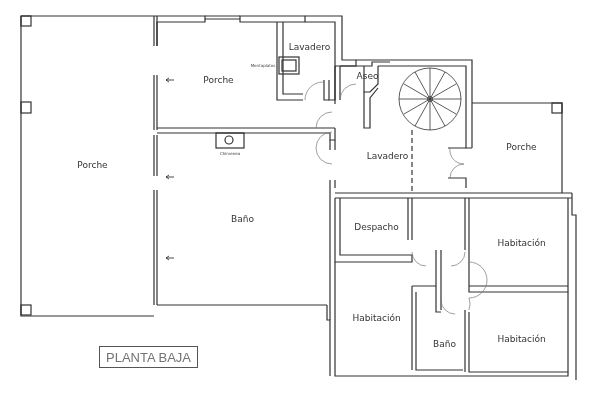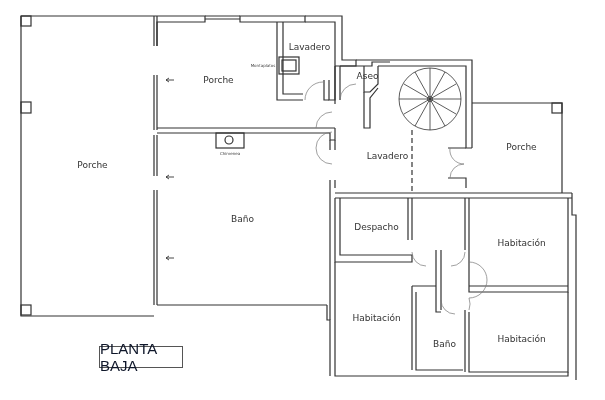--- a/index.html
+++ b/index.html
@@ -1,21 +1,21 @@
 <!DOCTYPE html>
 <html><head>
 <meta charset="utf-8">
 <style>
   html, body { margin:0; padding:0; background:#ffffff; }
   body { width:605px; height:400px; position:relative; overflow:hidden; font-family:"DejaVu Sans", sans-serif; }
   svg { position:absolute; left:0; top:0; }
   .room-label { position:absolute; font-size:9px; color:#333; transform:translate(-50%,-50%); white-space:nowrap;padding-left:9px; }
   .tiny-label { position:absolute; font-size:4px; color:#444; transform:translate(-50%,-50%); white-space:nowrap; }
-  .title-box { position:absolute; left:99px; top:346px; width:84px; height:22px; border:1px solid #555; box-sizing:border-box;
-    font-family:"Liberation Sans", sans-serif; font-size:15px; color:#0f172a; display:flex; align-items:center; justify-content:center; }
+  .title-box { position:absolute; left:99px; top:346px; width:99px; height:22px; border:1px solid #555; box-sizing:border-box;
+    font-family:"Liberation Sans", sans-serif; font-size:13px; color:#737373; display:flex; align-items:center; justify-content:center; }
 </style>
 </head>
 <body>
 
 <svg width="605" height="400" viewBox="0 0 605 400">
   <g fill="none" stroke="#333" stroke-width="1.2">
 
     <path d="M21 16 L154 16 M21 16 L21 136 L21 316 L154 316"></path>
     <rect x="21" y="16" width="10" height="10"></rect>
     <rect x="21" y="102" width="10" height="11"></rect>

